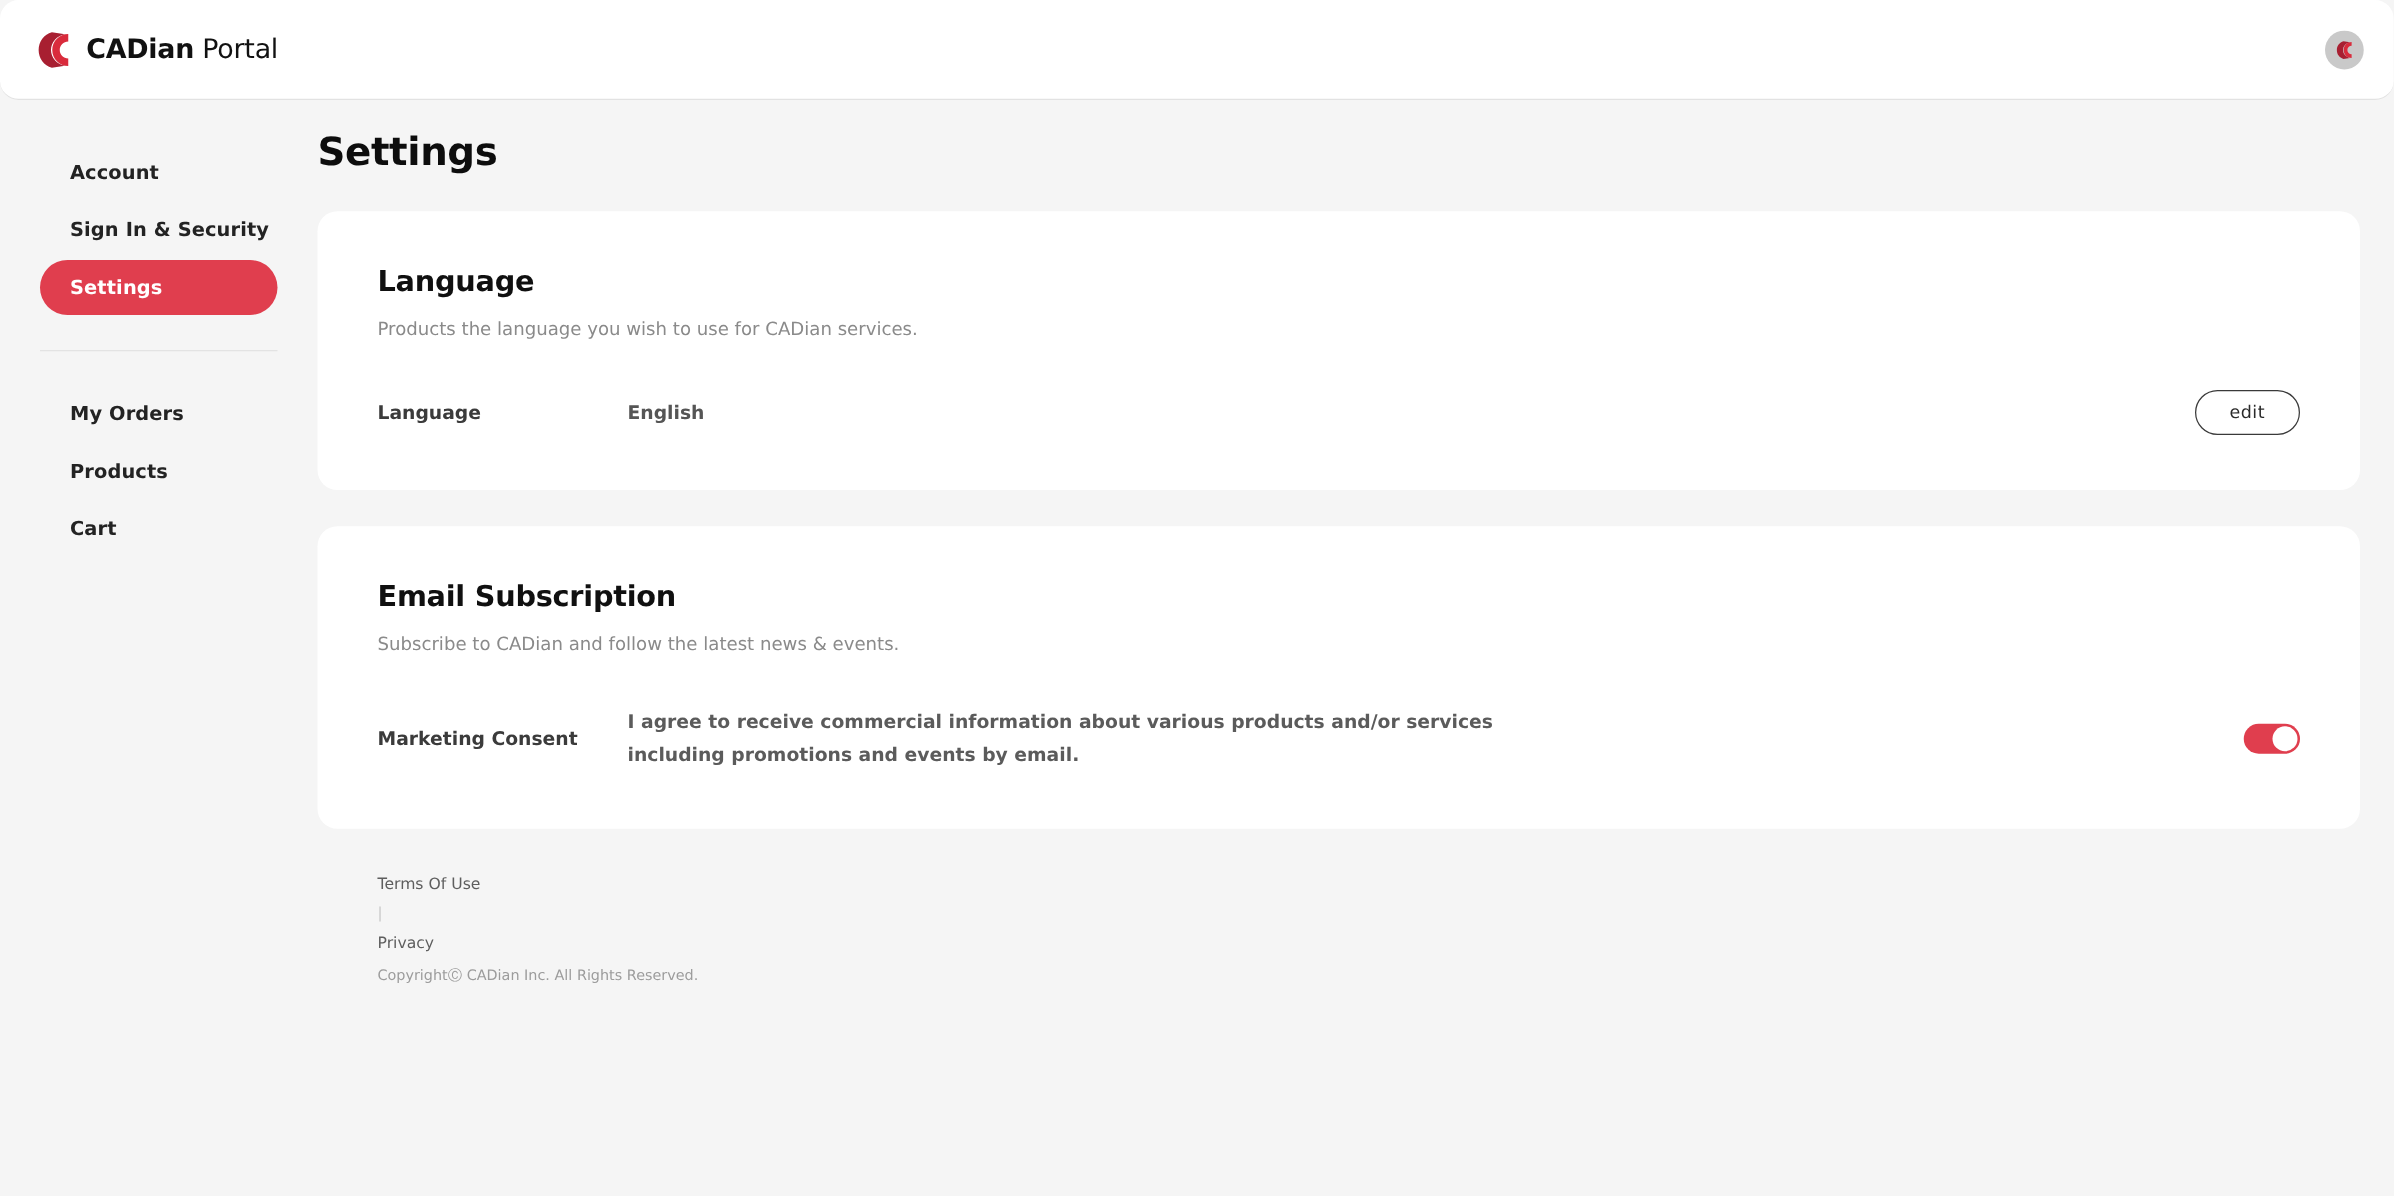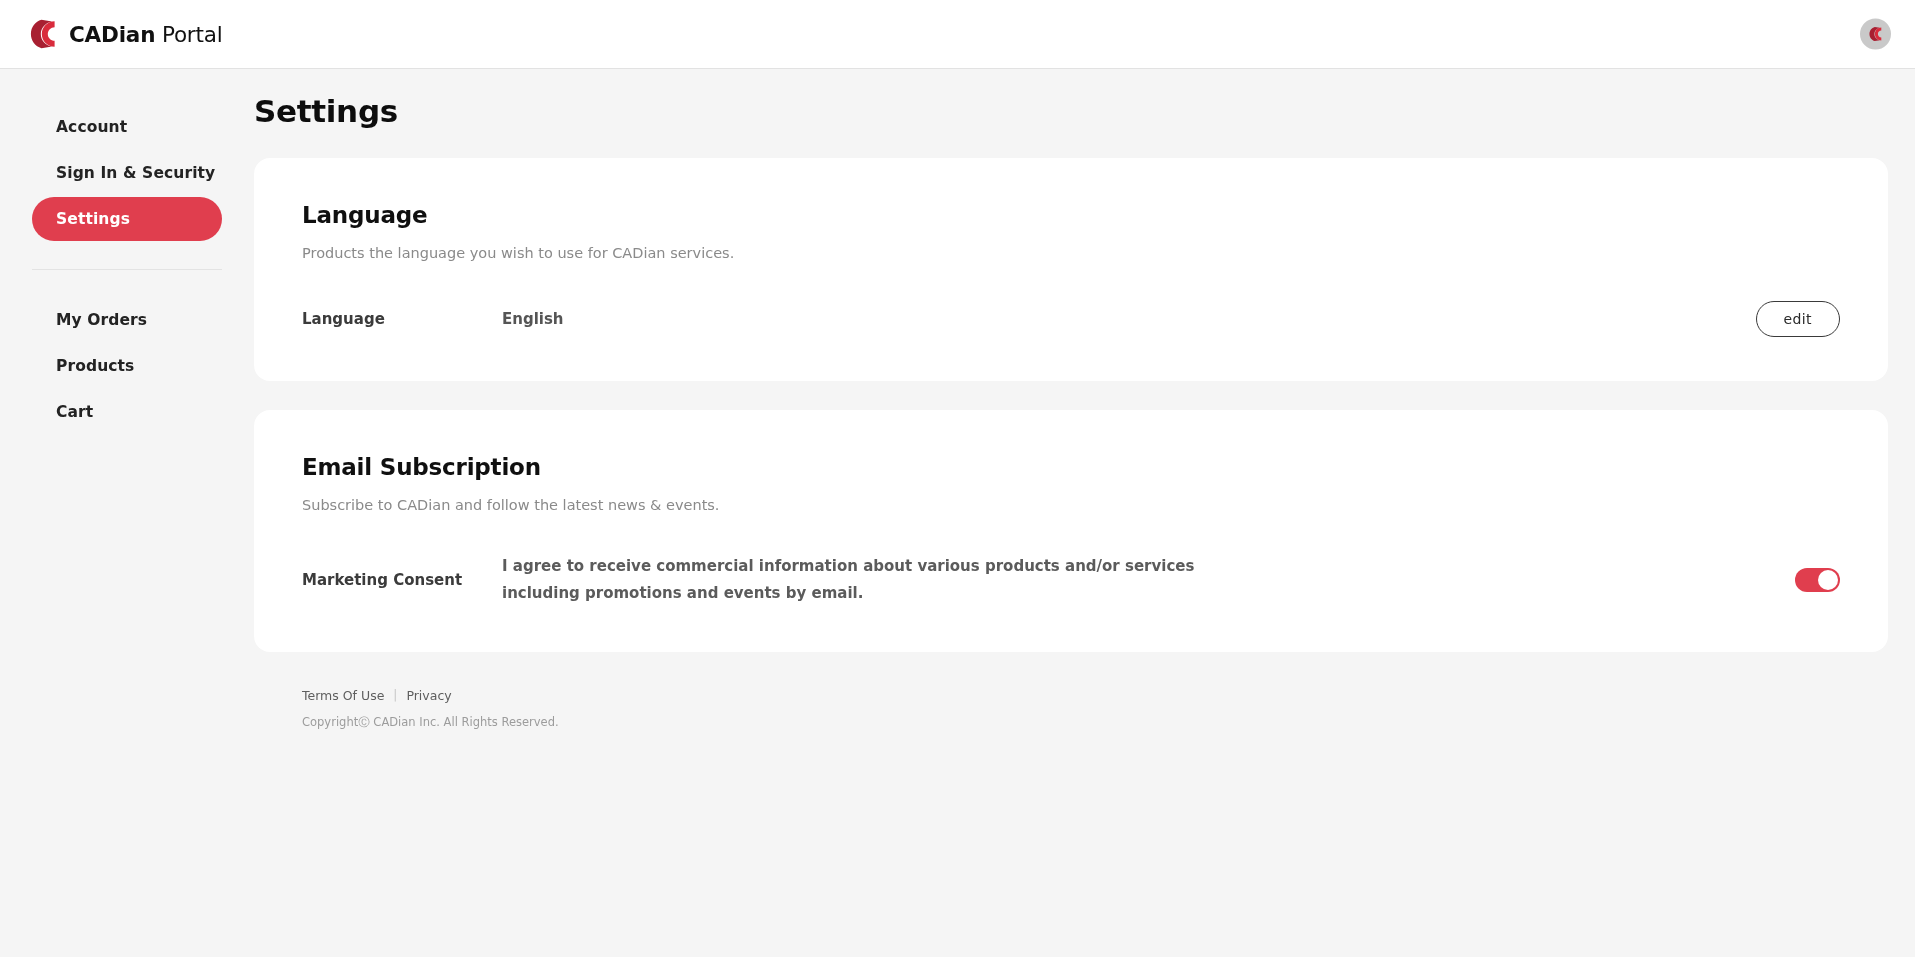--- a/index.html
+++ b/index.html
@@ -14,25 +14,26 @@
   body {
     font-family: "DejaVu Sans", "Liberation Sans", sans-serif;
     background: #f5f5f5;
     color: #1a1a1a;
     -webkit-font-smoothing: antialiased;
   }
 
   
   .header {
     position: relative;
-    height: 69px;
+    height: 80px;
     background: #ffffff;
     border-bottom: 1px solid #e2e2e2;
     display: flex;
     align-items: center;
+    border-radius: 15px;
   }
 
   .brand {
     display: flex;
     align-items: center;
     gap: 13px;
     margin-left: 30px;
     cursor: pointer;
   }
 
@@ -217,20 +218,21 @@
 
   
   .footer {
     padding: 36px 0 0 48px;
   }
   .footer-links {
     display: flex;
     align-items: flex-start;
     gap: 9px;
     font-size: 12.5px;
+    flex-direction: column;
   }
   .footer-links a {
     color: #5e5e5e;
     text-decoration: none;
     cursor: pointer;
   }
   .footer-sep {
     color: #c8c8c8;
     font-size: 12px;
   }

